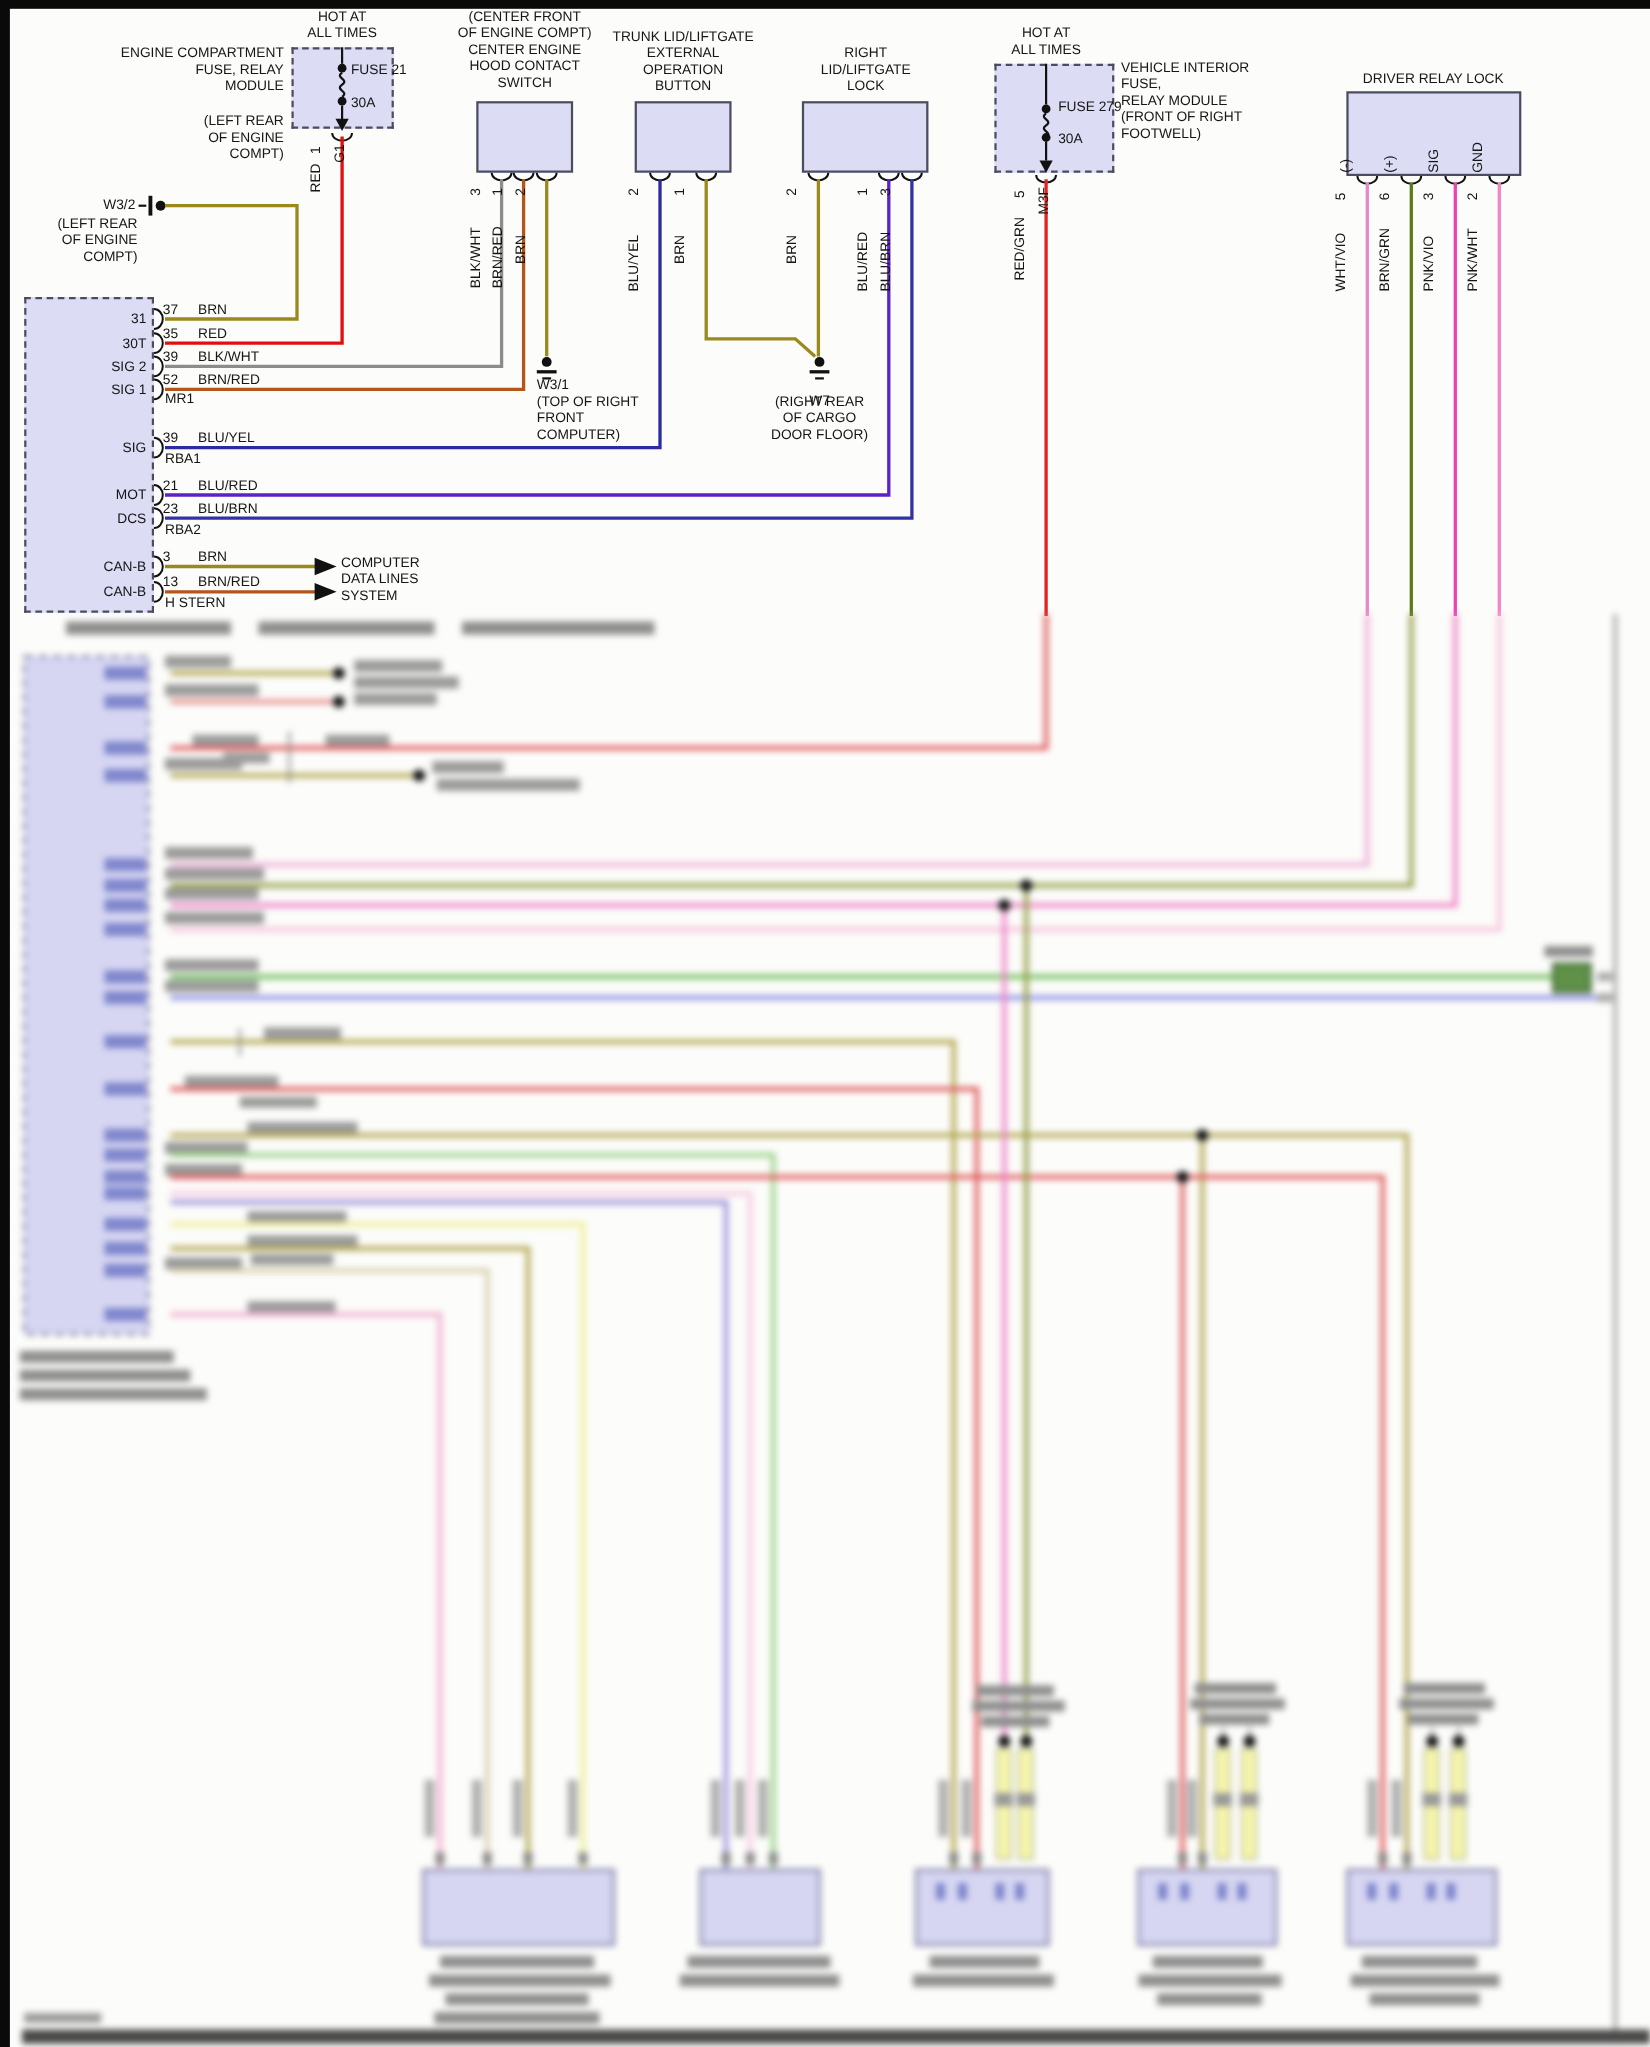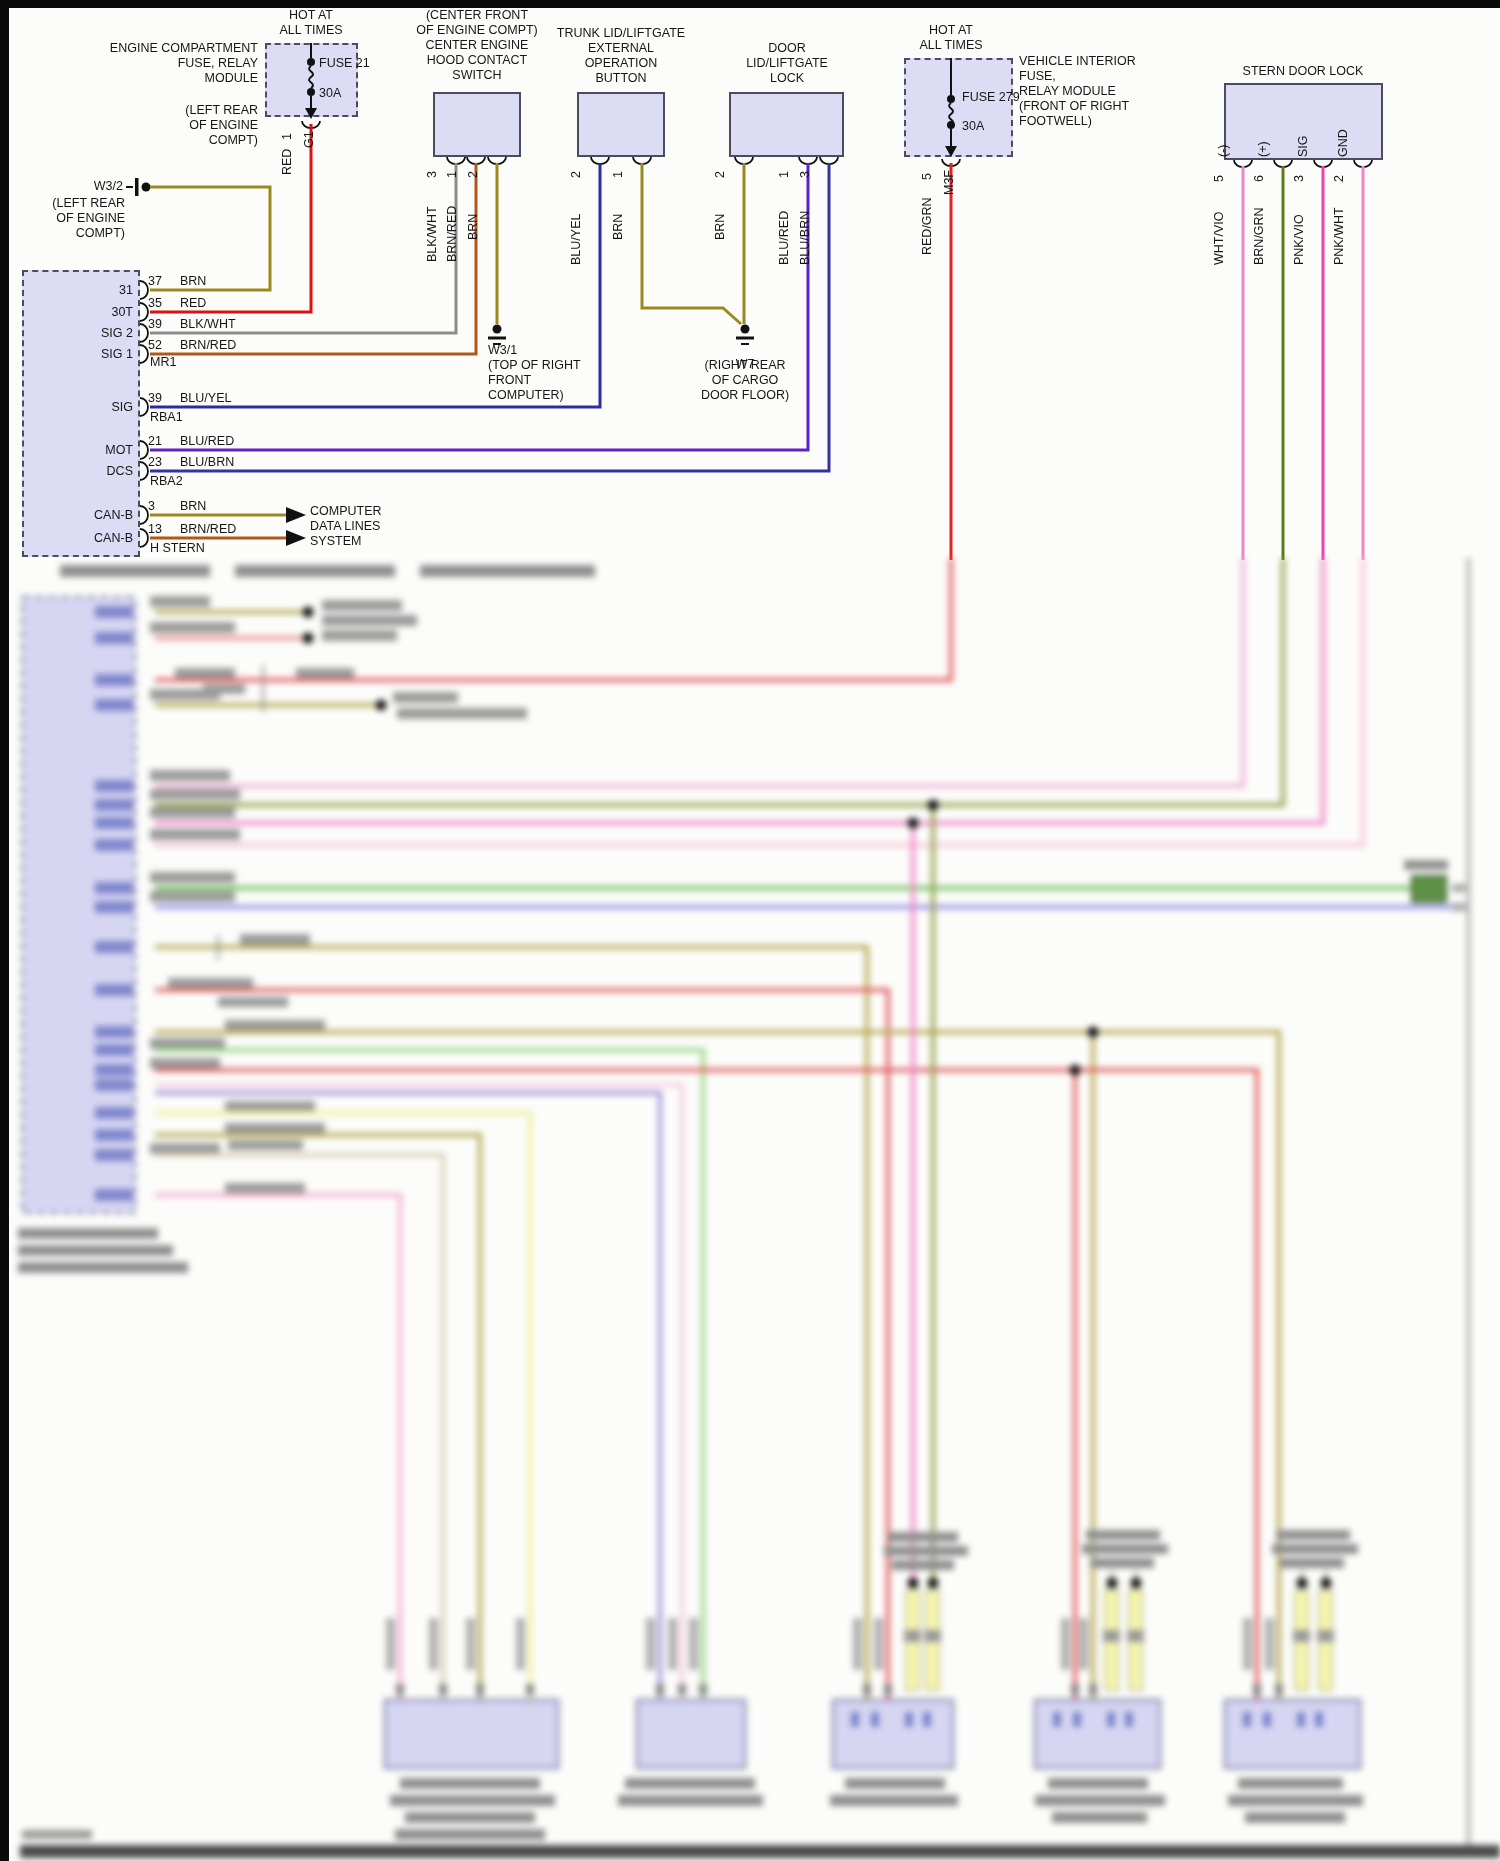--- a/index.html
+++ b/index.html
@@ -157,21 +157,21 @@
 
   <div class="t c" style="left:521px;top:26px;width:200px">TRUNK LID/LIFTGATE</div>
   <div class="t c" style="left:521px;top:41px;width:200px">EXTERNAL</div>
   <div class="t c" style="left:521px;top:56px;width:200px">OPERATION</div>
   <div class="t c" style="left:521px;top:71px;width:200px">BUTTON</div>
   <div class="v" style="left:583px;top:164px">2</div>
   <div class="v" style="left:625px;top:164px">1</div>
   <div class="v" style="left:583px;top:251px">BLU/YEL</div>
   <div class="v" style="left:625px;top:226px">BRN</div>
 
-  <div class="t c" style="left:687px;top:41px;width:200px">DOOR</div>
+  <div class="t c" style="left:687px;top:41px;width:200px">RIGHT</div>
   <div class="t c" style="left:687px;top:56px;width:200px">LID/LIFTGATE</div>
   <div class="t c" style="left:687px;top:71px;width:200px">LOCK</div>
   <div class="v" style="left:727px;top:164px">2</div>
   <div class="v" style="left:791px;top:164px">1</div>
   <div class="v" style="left:812px;top:164px">3</div>
   <div class="v" style="left:727px;top:226px">BRN</div>
   <div class="v" style="left:791px;top:251px">BLU/RED</div>
   <div class="v" style="left:812px;top:251px">BLU/BRN</div>
 
   <div class="t c" style="left:891px;top:23px;width:120px">HOT AT</div>
@@ -180,21 +180,21 @@
   <div class="t" style="left:962px;top:119px">30A</div>
   <div class="t" style="left:1019px;top:54px">VEHICLE INTERIOR</div>
   <div class="t" style="left:1019px;top:69px">FUSE,</div>
   <div class="t" style="left:1019px;top:84px">RELAY MODULE</div>
   <div class="t" style="left:1019px;top:99px">(FRONT OF RIGHT</div>
   <div class="t" style="left:1019px;top:114px">FOOTWELL)</div>
   <div class="v" style="left:934px;top:166px">5</div>
   <div class="v" style="left:956px;top:181px">M3F</div>
   <div class="v" style="left:934px;top:241px">RED/GRN</div>
 
-  <div class="t c" style="left:1203px;top:64px;width:200px">STERN DOOR LOCK</div>
+  <div class="t c" style="left:1203px;top:64px;width:200px">DRIVER RELAY LOCK</div>
   <div class="v" style="left:1230px;top:143px">(-)</div>
   <div class="v" style="left:1270px;top:143px">(+)</div>
   <div class="v" style="left:1310px;top:143px">SIG</div>
   <div class="v" style="left:1350px;top:143px">GND</div>
   <div class="v" style="left:1226px;top:168px">5</div>
   <div class="v" style="left:1266px;top:168px">6</div>
   <div class="v" style="left:1306px;top:168px">3</div>
   <div class="v" style="left:1346px;top:168px">2</div>
   <div class="v" style="left:1226px;top:251px">WHT/VIO</div>
   <div class="v" style="left:1266px;top:251px">BRN/GRN</div>

